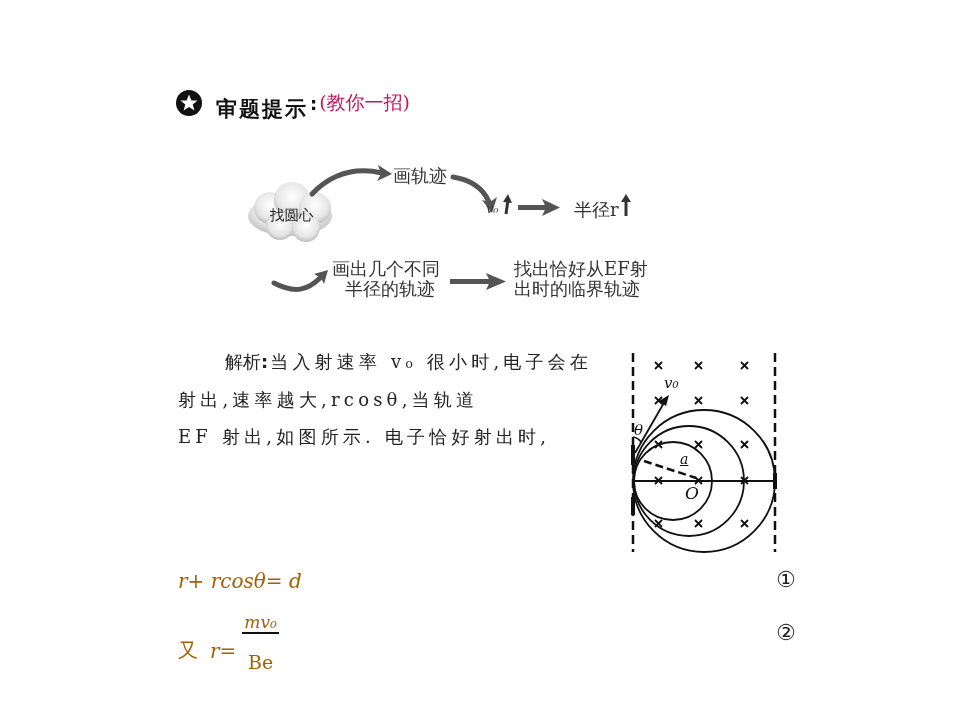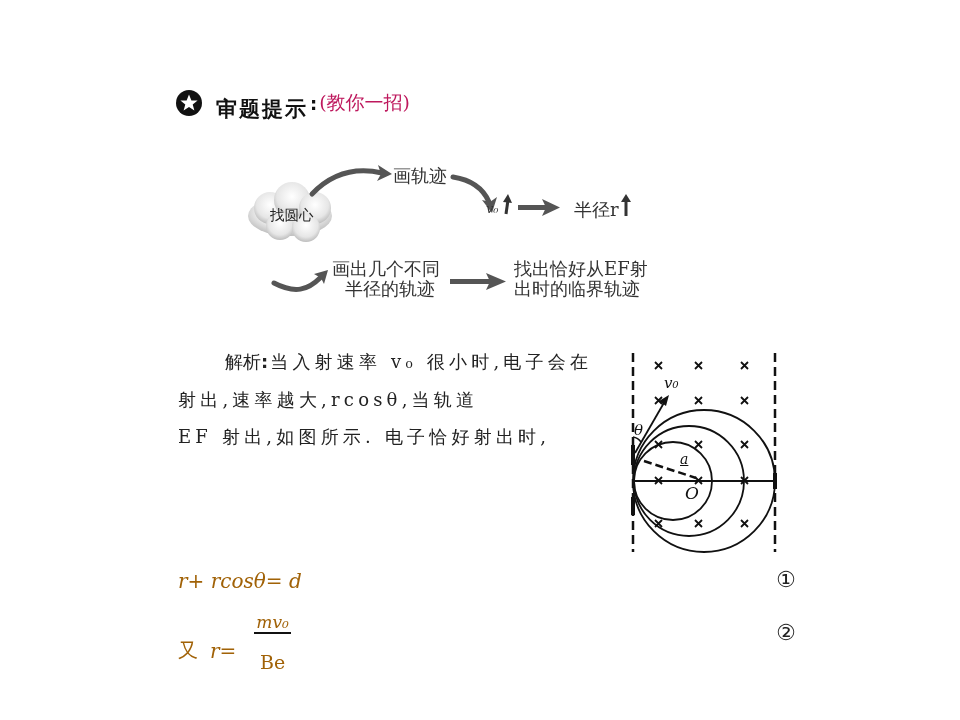--- a/index.html
+++ b/index.html
@@ -20,21 +20,21 @@
   .analysis { left:178px; top:343px; width:414px; font-family:"DejaVu Serif", serif; font-size:18px; line-height:37.5px; color:#222; text-align:justify; letter-spacing:4.2px; }
   .analysis .label { font-family:"DejaVu Sans", sans-serif; font-weight:normal; letter-spacing:0;margin-left:47px; }
   .analysis .colon { font-family:"DejaVu Sans", sans-serif; font-weight:bold; letter-spacing:0; margin-right:2px; }
   .line { display:block; white-space:nowrap; height:37.5px; }
 
   .figure { left:622px; top:345px; width:165px; height:210px; }
 
   .eq { font-family:"DejaVu Serif", serif; font-size:20px; color:#a16207; white-space:nowrap; }
   .eq i { font-style:italic; }
   .eq-num { font-family:"DejaVu Sans", sans-serif; font-size:22px; color:#222; }
-  .frac { display:inline-flex; flex-direction:column; align-items:center; vertical-align:middle; margin-left:18px; }
+  .frac { display:inline-flex; flex-direction:column; align-items:center; vertical-align:middle; margin-left:6px; }
   .frac .num { font-size:17px; font-style:italic; line-height:20px; padding:0 2px; }
   .frac .bar { width:100%; height:1.5px; background:#111; }
   .frac .den { font-size:19px; line-height:24px; padding:16px 2px; }
 </style>
 </head>
 <body>
 
 <div class="abs heading">
   <div class="star-badge">
     <svg width="20" height="20" viewBox="0 0 20 20">

